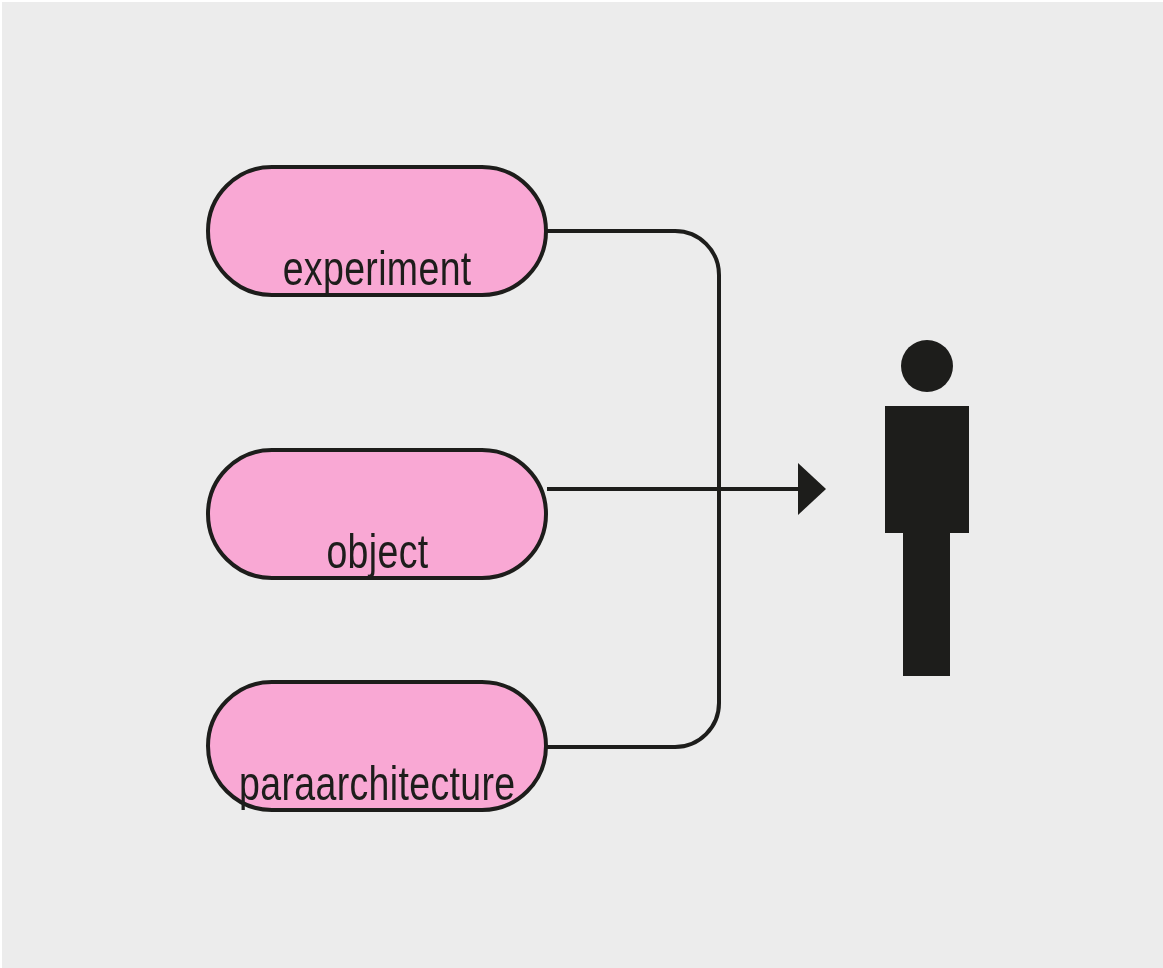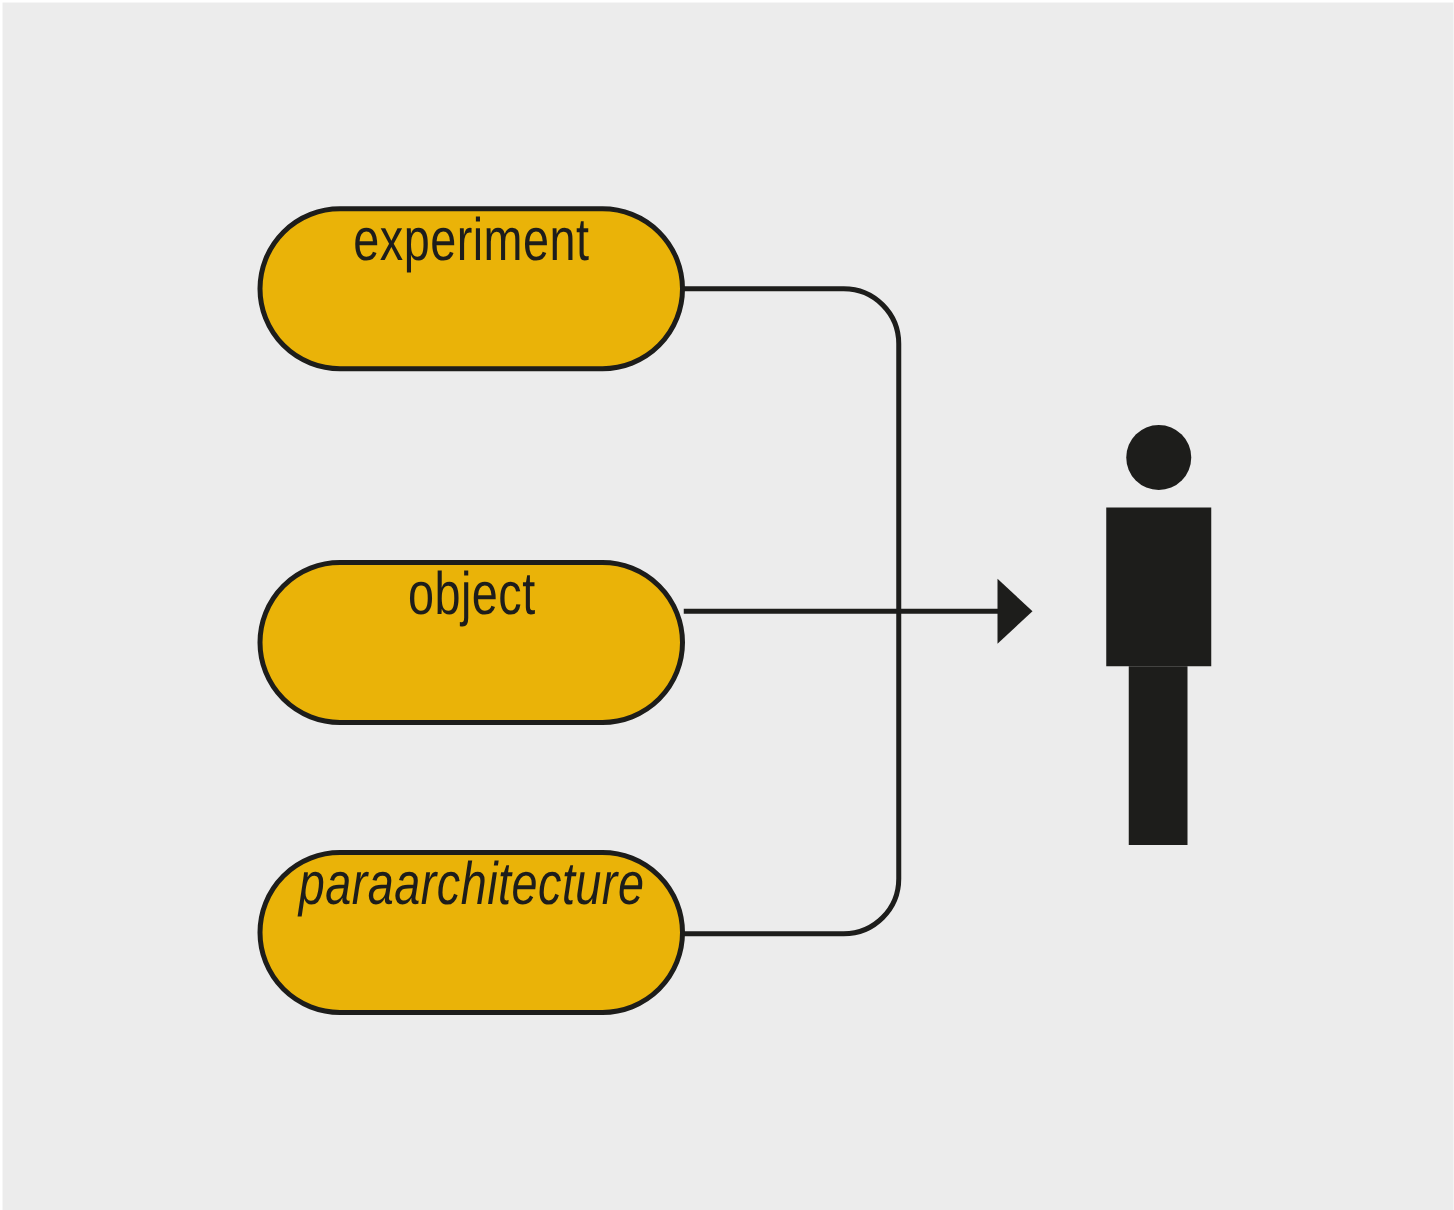--- a/index.html
+++ b/index.html
@@ -22,32 +22,32 @@
     position: absolute;
     left: 0;
     top: 0;
     z-index: 1;
   }
   .pill {
     position: absolute;
     left: 204px;
     width: 342px;
     height: 132px;
-    background: #eab308;
+    background: #f9a8d4;
     border: 4px solid #1d1d1b;
     border-radius: 66px;
     box-sizing: border-box;
     display: flex;
-    align-items: flex-start;
+    align-items: flex-end;
     justify-content: center;
     z-index: 2;
   }
   .pill-1 { top: 163px; }
   .pill-2 { top: 446px; }
-  .pill-3 { top: 678px; font-style: italic; }
+  .pill-3 { top: 678px; }
   .pill-label {
     display: inline-block;
     font-size: 48px;
     font-weight: 400;
     color: #1d1d1b;
     line-height: 1;
     white-space: nowrap;
     transform: scaleX(0.78);
     transform-origin: center;
     letter-spacing: 0.01em;

